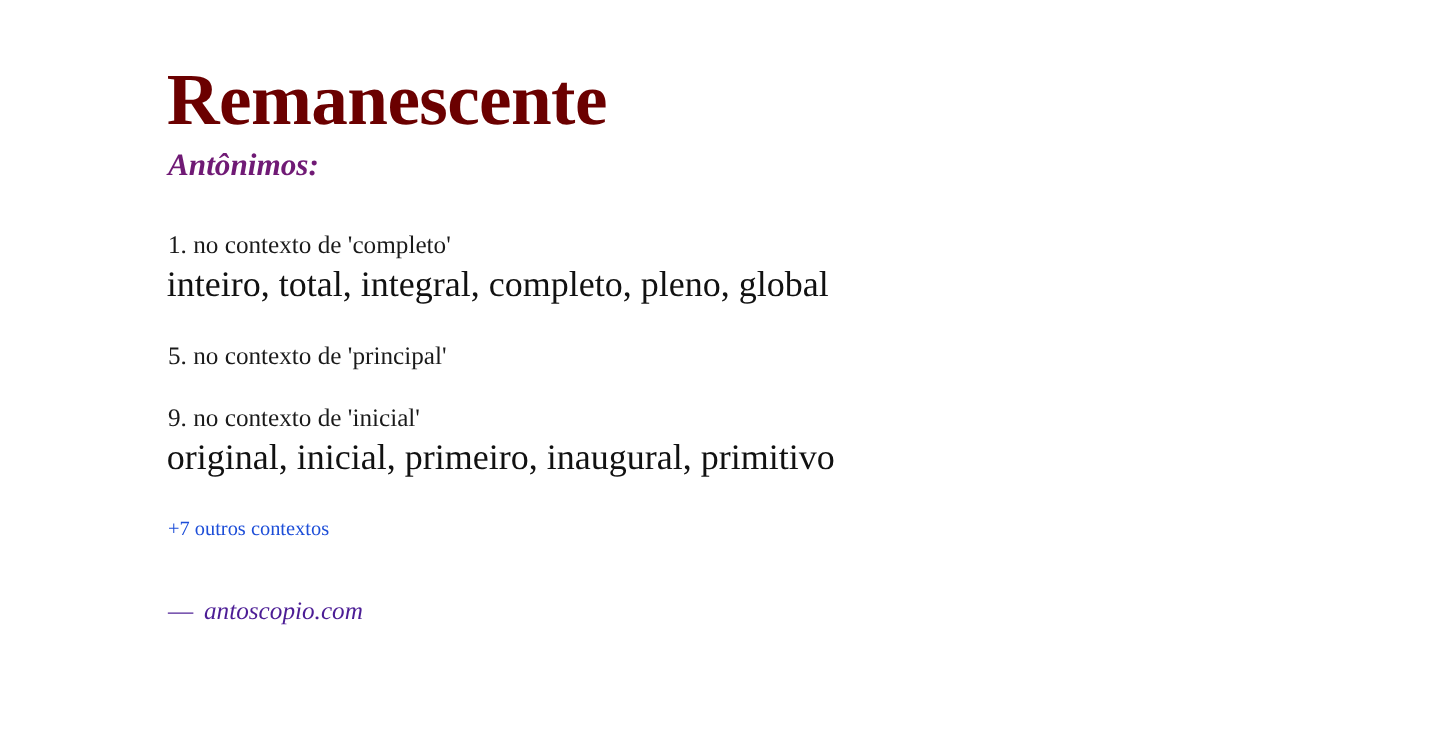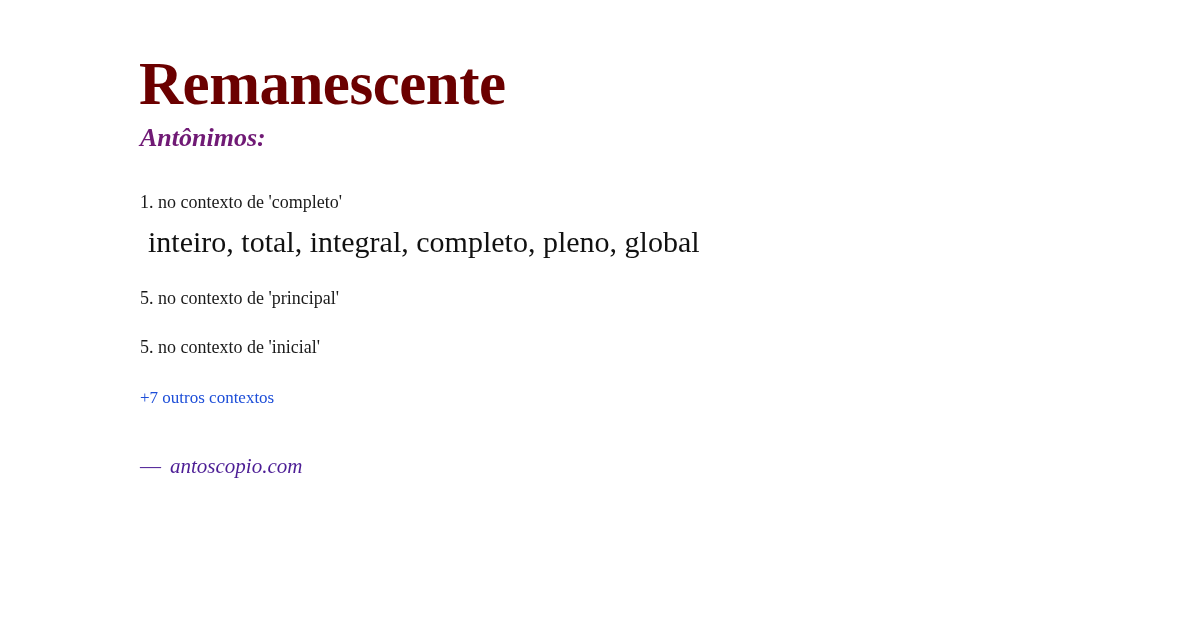--- a/index.html
+++ b/index.html
@@ -40,31 +40,31 @@
     line-height: 1.1;
   }
   .senses {
     margin-top: 38px;
   }
   .sense {
     margin-bottom: 26px;
   }
   .sense-label {
     font-family: "Liberation Serif", serif;
-    font-size: 18px;
+    font-size: 21px;
     color: #1a1a1a;
     margin: 0 0 1px 1px;
     line-height: 1.25;
   }
   .sense-words {
     font-family: "Liberation Serif", serif;
     font-size: 30px;
     color: #111111;
     line-height: 1.3;
-    margin: 9px;
+    margin: 0;
     white-space: nowrap;
   }
   .more {
     font-family: "Liberation Serif", serif;
     font-size: 17px;
     color: #1d4ed8;
     margin: 30px 0 4px 1px;
   }
   .source {
     font-family: "Liberation Serif", serif;
@@ -92,21 +92,22 @@
     <div class="sense">
       <div class="sense-label">1. no contexto de 'completo'</div>
       <div class="sense-words">inteiro, total, integral, completo, pleno, global</div>
     </div>
 
     <div class="sense">
       <div class="sense-label">5. no contexto de 'principal'</div>
     </div>
 
     <div class="sense">
-      <div class="sense-label">5. no contexto de 'inicial'</div>
+      <div class="sense-label">9. no contexto de 'inicial'</div>
+      <div class="sense-words">original, inicial, primeiro, inaugural, primitivo</div>
     </div>
 
   </div>
 
   <div class="more">+7 outros contextos</div>
 
   <div class="source">
     <span class="dash">—</span><span>antoscopio.com</span>
   </div>
 

